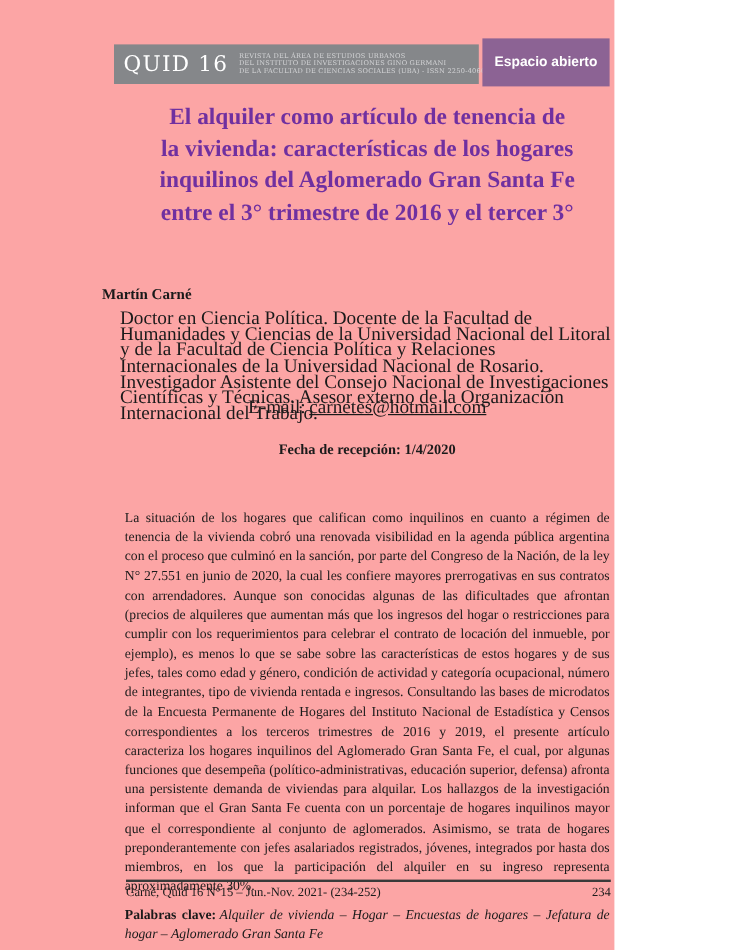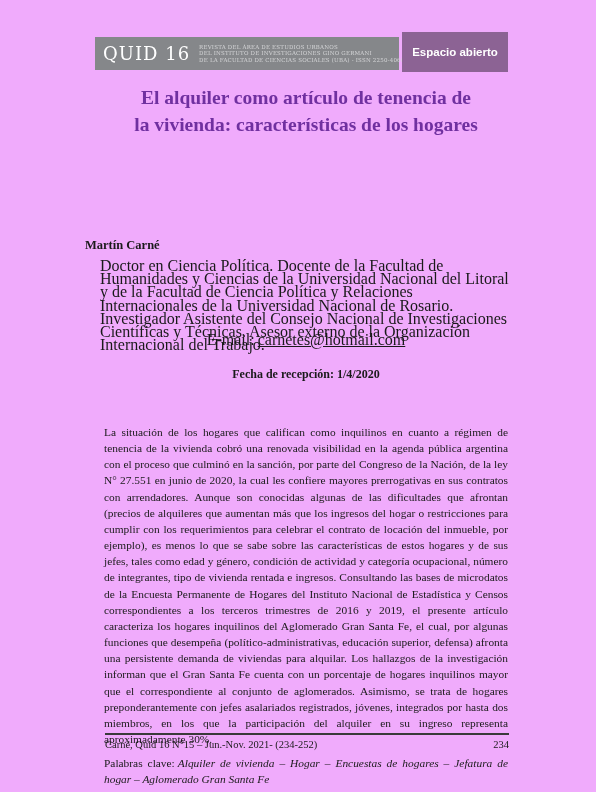--- a/index.html
+++ b/index.html
@@ -1,17 +1,17 @@
 <!DOCTYPE html>
 <html lang="es"><head>
 <meta charset="utf-8">
 <style>
   html,body{margin:0;padding:0;background:#ffffff;}
   .page{
-    position:relative;width:596px;height:792px;background:#f0abfc;overflow:hidden;
+    position:relative;width:512px;height:792px;background:#fca5a5;overflow:hidden;
     font-family:"Liberation Serif", serif;color:#1a1a1a;
   }
   
   .logo-band{
     position:absolute;left:95px;top:37px;width:304px;height:33px;
     background:#85878a;display:flex;align-items:center;
   }
   .logo-title{
     font-family:"DejaVu Serif", serif;color:#ffffff;font-size:18px;
     letter-spacing:1px;padding-left:8px;white-space:nowrap;
@@ -55,21 +55,21 @@
   
   .abstract-block{
     position:absolute;left:104px;top:424px;width:404px;
   }
   .abstract{
     font-size:11.4px;line-height:16.15px;text-align:justify;margin:0;
   }
   .keywords{
     margin:8px 0 0 0;font-size:11.4px;line-height:16.15px;text-align:justify;
   }
-  .keywords .kw-label{font-weight:normal;font-style:normal;margin-right:3px;}
+  .keywords .kw-label{font-weight:bold;font-style:normal;margin-right:3px;}
   .keywords .kw-text{font-style:italic;}
   
   .footer{
     position:absolute;left:105px;top:733px;width:404px;
     border-top:2.5px solid #3a3a3a;padding-top:4px;
     display:flex;justify-content:space-between;align-items:baseline;
     font-size:10.5px;
   }
 </style>
 </head>
@@ -85,20 +85,22 @@
       <span>de la Facultad de Ciencias Sociales (UBA) - ISSN 2250-4060</span>
     </div>
   </div>
   <div class="section-box">
     <span>Espacio abierto</span>
   </div>
 
   <div class="article-title">
     <div>El alquiler como artículo de tenencia de</div>
     <div>la vivienda: características de los hogares</div>
+    <div>inquilinos del Aglomerado Gran Santa Fe</div>
+    <div>entre el 3° trimestre de 2016 y el tercer 3°</div>
   </div>
 
   <div class="author">Martín Carné</div>
   <div class="affiliation">Doctor en Ciencia Política. Docente de la Facultad de Humanidades y Ciencias de la Universidad Nacional del Litoral y de la Facultad de Ciencia Política y Relaciones Internacionales de la Universidad Nacional de Rosario. Investigador Asistente del Consejo Nacional de Investigaciones Científicas y Técnicas. Asesor externo de la Organización Internacional del Trabajo.</div>
   <div class="email-line">
     <span class="email-label">E-mail:</span><span class="email-link">carnetes@hotmail.com</span>
   </div>
 
   <div class="dates">
     <div class="date-line">Fecha de recepción: 1/4/2020</div>

